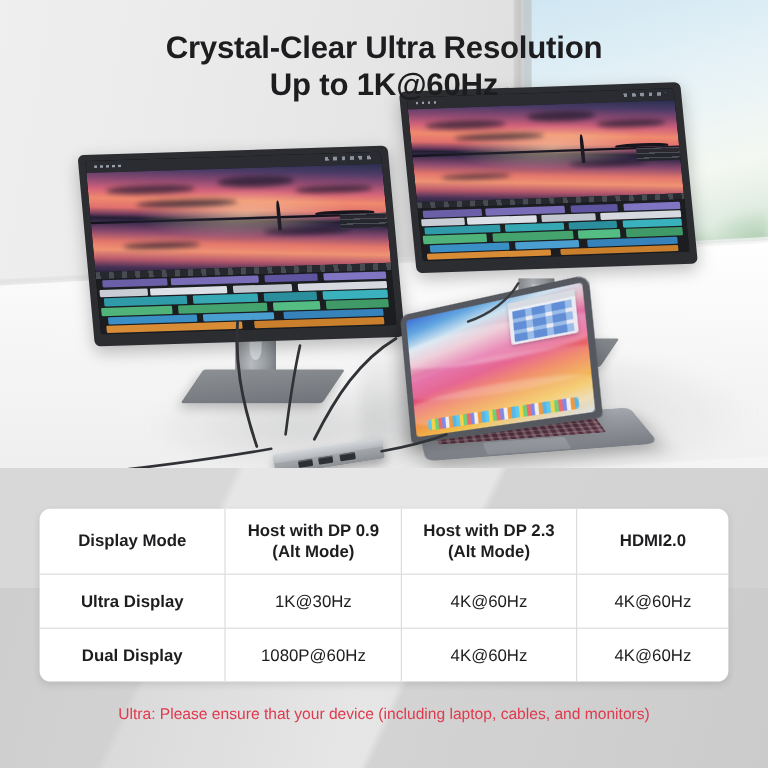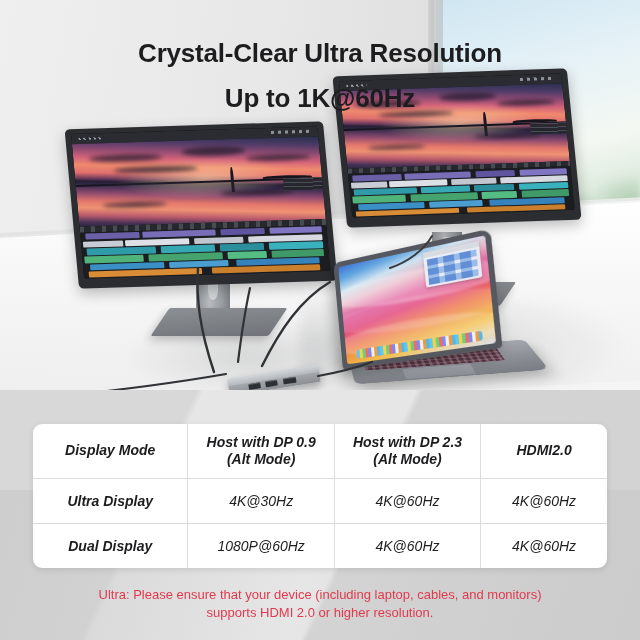--- a/index.html
+++ b/index.html
@@ -178,29 +178,29 @@
     background:linear-gradient(180deg,#d2d6da,#b4b8bd);border-radius:2px 2px 0 0;}
 
   svg.cables{position:absolute;left:0;top:0;width:640px;height:412px;overflow:visible;}
 
   
   .headline{
     position:absolute;left:0;top:24px;width:640px;text-align:center;
     font-size:26px;font-weight:bold;color:#1d1d1f;line-height:1.18;
     letter-spacing:-.2px;
   }
-  .headline div{white-space:nowrap;margin-top:14px;}
+  .headline div{white-space:nowrap;}
 
   
   .table-wrap{
     position:absolute;left:33px;top:424px;width:574px;
     background:#fff;border-radius:9px;overflow:hidden;
     box-shadow:0 2px 6px rgba(0,0,0,.10);
   }
-  table{border-collapse:collapse;width:100%;table-layout:fixed;font-style:italic;}
+  table{border-collapse:collapse;width:100%;table-layout:fixed;}
   td,th{
     border-right:1px solid #dcdcdc;border-bottom:1px solid #dcdcdc;
     text-align:center;vertical-align:middle;color:#1d1d1f;
     padding:0 4px;
   }
   tr:last-child td{border-bottom:none;}
   td:last-child,th:last-child{border-right:none;}
   thead th{height:54px;font-size:14px;font-weight:bold;line-height:1.25;}
   tbody td{height:44px;font-size:14px;font-weight:normal;}
   tbody td.rowhead{font-weight:bold;}
@@ -415,32 +415,31 @@
             <span>(Alt Mode)</span>
           </th>
           <th>
             <span>HDMI2.0</span>
           </th>
         </tr>
       </thead>
       <tbody>
         <tr>
           <td class="rowhead">Ultra Display</td>
-          <td>4K@30Hz</td>
+          <td>1K@30Hz</td>
           <td>4K@60Hz</td>
           <td>4K@60Hz</td>
         </tr>
         <tr>
           <td class="rowhead">Dual Display</td>
           <td>1080P@60Hz</td>
           <td>4K@60Hz</td>
           <td>4K@60Hz</td>
         </tr>
       </tbody>
     </table>
   </div>
 
   <div class="note">
     <div>Ultra: Please ensure that your device (including laptop, cables, and monitors)</div>
-    <div>supports HDMI 2.0 or higher resolution.</div>
   </div>
 
 </div>
 
 </body></html>

